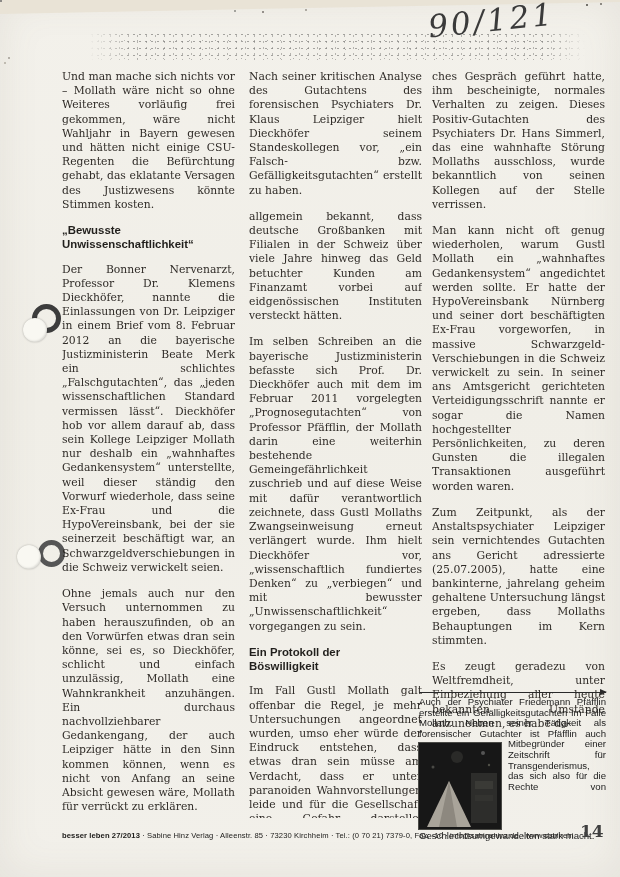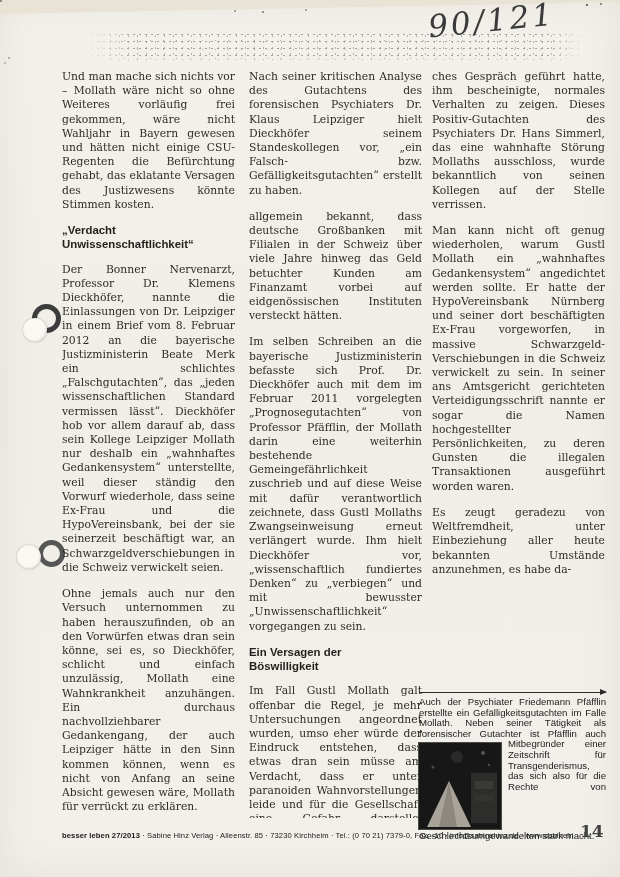--- a/index.html
+++ b/index.html
@@ -94,37 +94,38 @@
 
 <div class="handwriting">90/121</div>
 
 <div class="hole-ring hole1-ring"></div>
 <div class="hole-disc hole1-disc"></div>
 <div class="hole-ring hole2-ring"></div>
 <div class="hole-disc hole2-disc"></div>
 
 <div class="col col-left">
   <p>Und man mache sich nichts vor – Mollath wäre nicht so ohne Weiteres vorläufig frei gekommen, wäre nicht Wahljahr in Bayern gewesen und hätten nicht einige CSU-Regenten die Befürchtung gehabt, das eklatante Versagen des Justizwesens könnte Stimmen kosten.</p>
-  <h3>„Verdacht Unwissenschaftlichkeit“</h3>
+  <h3>„Bewusste Unwissenschaftlichkeit“</h3>
   <p>Der Bonner Nervenarzt, Professor Dr. Klemens Dieckhöfer, nannte die Einlassungen von Dr. Leipziger in einem Brief vom 8. Februar 2012 an die bayerische Justizministerin Beate Merk ein schlichtes „Falschgutachten“, das „jeden wissenschaftlichen Standard vermissen lässt“. Dieckhöfer hob vor allem darauf ab, dass sein Kollege Leipziger Mollath nur deshalb ein „wahnhaftes Gedankensystem“ unterstellte, weil dieser ständig den Vorwurf wiederhole, dass seine Ex-Frau und die HypoVereinsbank, bei der sie seinerzeit beschäftigt war, an Schwarzgeldverschiebungen in die Schweiz verwickelt seien.</p>
   <p>Ohne jemals auch nur den Versuch unternommen zu haben herauszufinden, ob an den Vorwürfen etwas dran sein könne, sei es, so Dieckhöfer, schlicht und einfach unzulässig, Mollath eine Wahnkrankheit anzuhängen. Ein durchaus nachvollziehbarer Gedankengang, der auch Leipziger hätte in den Sinn kommen können, wenn es nicht von Anfang an seine Absicht gewesen wäre, Mollath für verrückt zu erklären.</p>
 
 </div>
 
 <div class="col col-mid">
   <p>Nach seiner kritischen Analyse des Gutachtens des forensischen Psychiaters Dr. Klaus Leipziger hielt Dieckhöfer seinem Standeskollegen vor, „ein Falsch- bzw. Gefälligkeitsgutachten“ erstellt zu haben.</p>
   <p>allgemein bekannt, dass deutsche Großbanken mit Filialen in der Schweiz über viele Jahre hinweg das Geld betuchter Kunden am Finanzamt vorbei auf eidgenössischen Instituten versteckt hätten.</p>
   <p>Im selben Schreiben an die bayerische Justizministerin befasste sich Prof. Dr. Dieckhöfer auch mit dem im Februar 2011 vorgelegten „Prognosegutachten“ von Professor Pfäfflin, der Mollath darin eine weiterhin bestehende Gemeingefährlichkeit zuschrieb und auf diese Weise mit dafür verantwortlich zeichnete, dass Gustl Mollaths Zwangseinweisung erneut verlängert wurde. Ihm hielt Dieckhöfer vor, „wissenschaftlich fundiertes Denken“ zu „verbiegen“ und mit bewusster „Unwissenschaftlichkeit“ vorgegangen zu sein.</p>
-  <h3 class="narrow">Ein Versagen der Böswilligkeit</h3>
+  <h3 class="narrow">Ein Protokoll der Böswilligkeit</h3>
   <p>Im Fall Gustl Mollath galt offenbar die Regel, je mehr Untersuchungen angeordnet wurden, umso eher würde der Eindruck entstehen, dass etwas dran sein müsse am Verdacht, dass er unter paranoiden Wahnvorstellungen leide und für die Gesellschaft eine Gefahr darstelle. Insgesamt sechs psychiatrische „Fachleute“ äußerten eher oberflächlich als sachkundig ihre Meinung, wobei der einzige, der mit Gustl Mollath ein umfassendes persönli-</p>
 </div>
 
 <div class="col col-right">
   <p>ches Gespräch geführt hatte, ihm bescheinigte, normales Verhalten zu zeigen. Dieses Positiv-Gutachten des Psychiaters Dr. Hans Simmerl, das eine wahnhafte Störung Mollaths ausschloss, wurde bekanntlich von seinen Kollegen auf der Stelle verrissen.</p>
   <p>Man kann nicht oft genug wiederholen, warum Gustl Mollath ein „wahnhaftes Gedankensystem“ angedichtet werden sollte. Er hatte der HypoVereinsbank Nürnberg und seiner dort beschäftigten Ex-Frau vorgeworfen, in massive Schwarzgeld-Verschiebungen in die Schweiz verwickelt zu sein. In seiner ans Amtsgericht gerichteten Verteidigungsschrift nannte er sogar die Namen hochgestellter Persönlichkeiten, zu deren Gunsten die illegalen Transaktionen ausgeführt worden waren.</p>
+  <p>Zum Zeitpunkt, als der Anstaltspsychiater Leipziger sein vernichtendes Gutachten ans Gericht adressierte (25.07.2005), hatte eine bankinterne, jahrelang geheim gehaltene Untersuchung längst ergeben, dass Mollaths Behauptungen im Kern stimmten.</p>
   <p>Es zeugt geradezu von Weltfremdheit, unter Einbeziehung aller heute bekannten Umstände anzunehmen, es habe da-</p>
 </div>
 
 <div class="caption">
   <div class="caption-rule"></div>
   <div class="photo-spacer"></div>
   <div class="photo">
     <svg width="82" height="86" viewBox="0 0 82 86" xmlns="http://www.w3.org/2000/svg">
       <rect width="82" height="86" fill="#171717"></rect>
       <rect x="52" y="30" width="26" height="50" fill="#2d2d2b"></rect>

